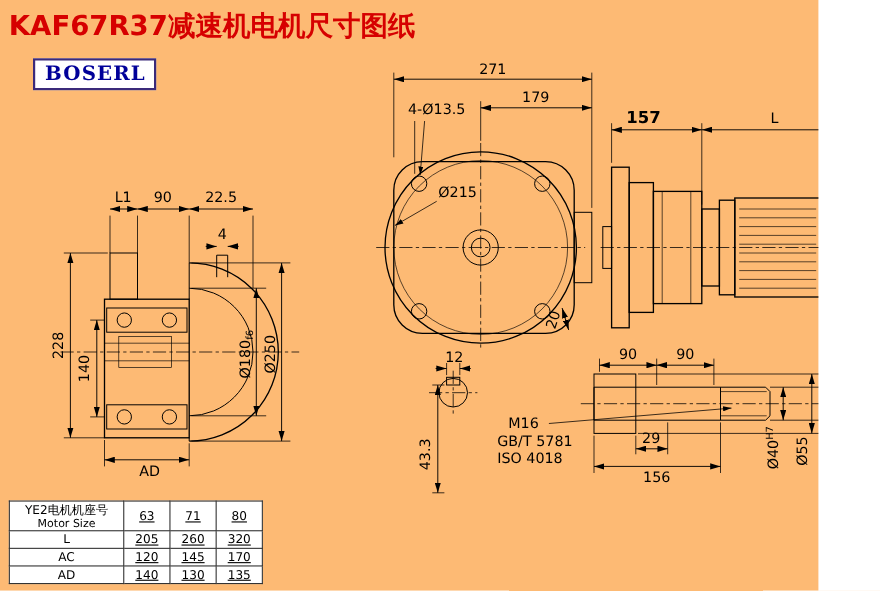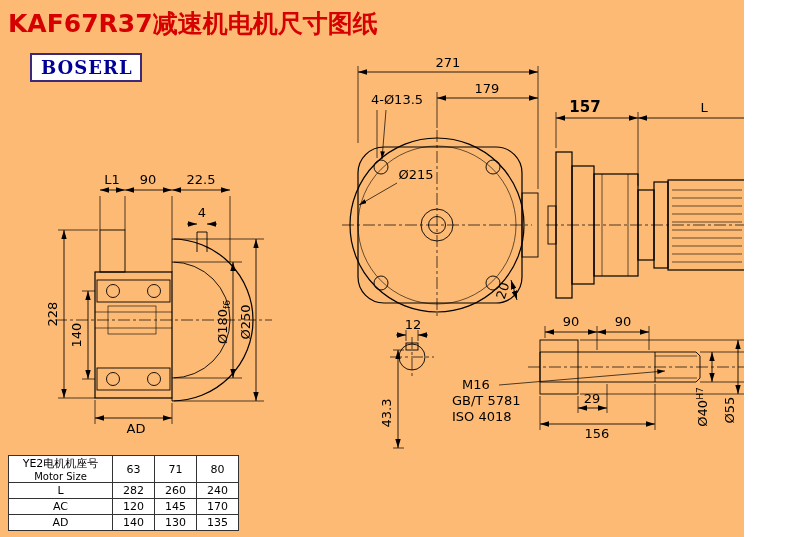--- a/index.html
+++ b/index.html
@@ -13,21 +13,21 @@
   .md { fill:none; stroke:#000; stroke-width:0.9; }
   .thin { fill:none; stroke:#000; stroke-width:0.6; }
   .cl { fill:none; stroke:#000; stroke-width:0.7; stroke-dasharray:12 3 3 3; }
   .dim { fill:none; stroke:#000; stroke-width:0.85; }
   .ext { fill:none; stroke:#000; stroke-width:0.7; }
   text.dt { font-family:"DejaVu Sans",sans-serif; font-size:13px; fill:#000; }
   text.dtb { font-weight:bold; font-size:15px; }
   .size-table { position:absolute; left:8px; top:455px; border-collapse:collapse; font-size:11px; color:#000; background:#fff; }
   .size-table th, .size-table td { border:1px solid #333; text-align:center; font-weight:normal; padding:0 3px; }
   .size-table .c1 { width:104px;margin-top:39px; }
-  .size-table .val { width:42px; }
+  .size-table .val { width:42px;text-decoration:underline; }
   .size-table tr.hdr td, .size-table tr.hdr th { height:27px; }
   .size-table tr.row td { height:16px; }
   .hdr-en { font-size:10px; }
 </style>
 </head>
 <body>
 
 <div class="sheet">
 
   <div class="title">KAF67R37减速机电机尺寸图纸</div>
@@ -252,23 +252,23 @@
       <th class="c1">
         <div>YE2电机机座号</div>
         <div class="hdr-en">Motor Size</div>
       </th>
       <th class="val">63</th>
       <th class="val">71</th>
       <th class="val">80</th>
     </tr>
     <tr class="row">
       <td class="c1">L</td>
-      <td class="val">282</td>
+      <td class="val">205</td>
       <td class="val">260</td>
-      <td class="val">240</td>
+      <td class="val">320</td>
     </tr>
     <tr class="row">
       <td class="c1">AC</td>
       <td class="val">120</td>
       <td class="val">145</td>
       <td class="val">170</td>
     </tr>
     <tr class="row">
       <td class="c1">AD</td>
       <td class="val">140</td>

